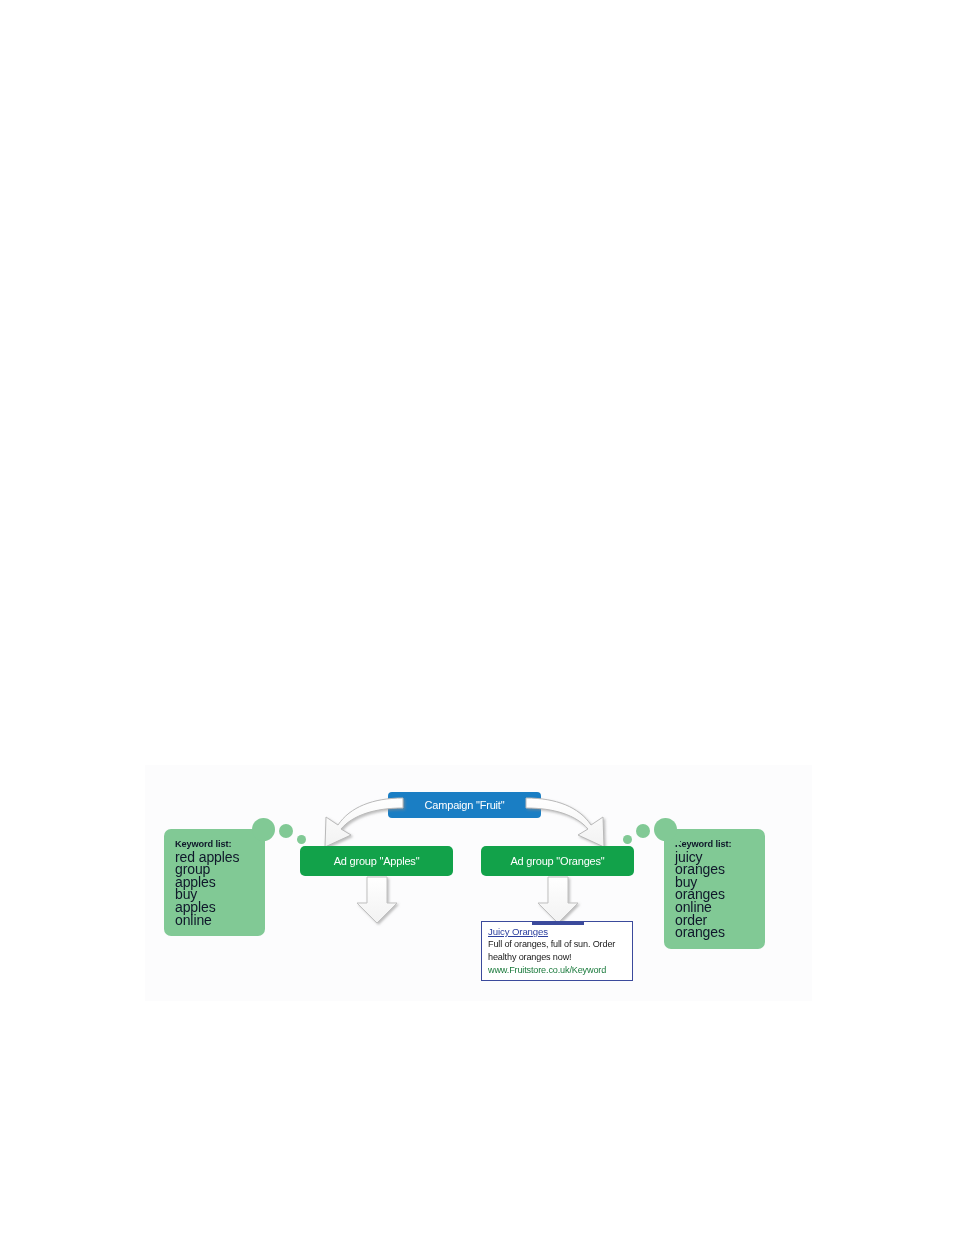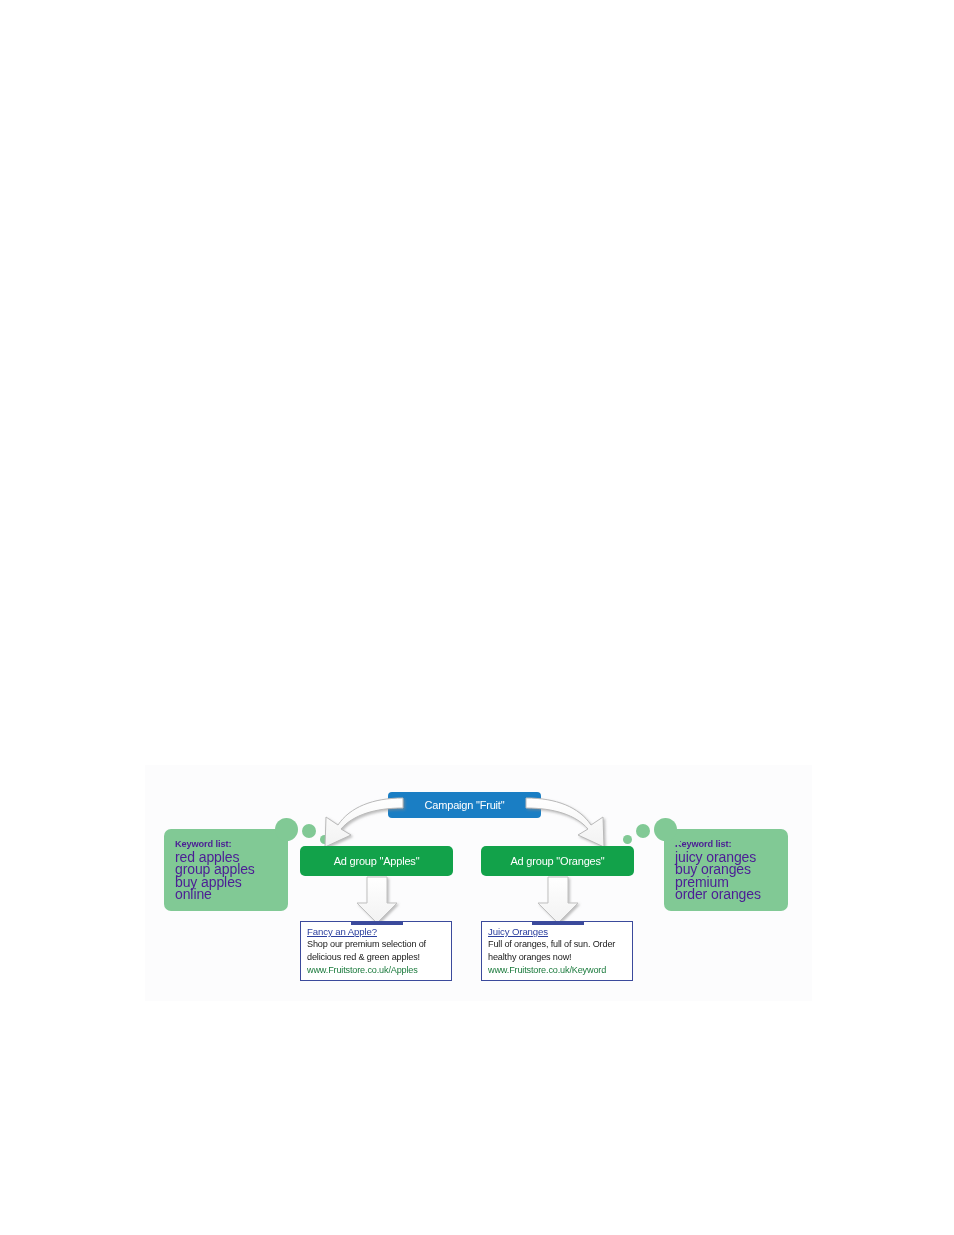--- a/index.html
+++ b/index.html
@@ -5,22 +5,22 @@
   html,body{margin:0;padding:0;background:#ffffff;}
   body{width:954px;height:1235px;position:relative;
        font-family:"Liberation Sans","DejaVu Sans",sans-serif;
        -webkit-font-smoothing:antialiased;overflow:hidden;}
 
   
   #diagram{position:absolute;left:145px;top:765px;width:667px;height:236px;
            background:#fcfcfd;}
 
   
-  .kw{position:absolute;width:124px;background:#81c995;border-radius:7px;
-      color:#4c1d95;padding:9px 25px 10px 11px;box-sizing:border-box;}
+  .kw{position:absolute;width:101px;background:#81c995;border-radius:7px;
+      color:#0f172a;padding:9px 25px 10px 11px;box-sizing:border-box;}
   .kw .kw-title{font-weight:bold;font-size:9.2px;line-height:12.6px;
                 letter-spacing:-0.1px;}
   .kw .kw-line{font-size:14px;line-height:12.6px;letter-spacing:-0.1px;}
   #kw-left{left:19px;top:64px;}
   #kw-right{left:519px;top:64px;}
 
   
   .tail{position:absolute;border-radius:50%;background:#81c995;}
   #kw-left  .t1{width:23px;height:23px;right:-10px;top:-11px;}
   #kw-left  .t2{width:14px;height:14px;right:-28px;top:-5px;}
@@ -85,21 +85,21 @@
     <div class="kw-line">buy apples online</div>
   </div>
 
   <div class="kw" id="kw-right">
     <div class="tail-notch"></div>
     <div class="tail t1"></div>
     <div class="tail t2"></div>
     <div class="tail t3"></div>
     <div class="kw-title">Keyword list:</div>
     <div class="kw-line">juicy oranges</div>
-    <div class="kw-line">buy oranges premium</div>
+    <div class="kw-line">buy oranges online</div>
     <div class="kw-line">order oranges</div>
   </div>
 
   <div id="campaign">Campaign "Fruit"</div>
 
   <svg id="curves" class="arrow-svg" viewBox="0 0 667 236">
     <defs>
       <linearGradient id="ag" x1="0" y1="0" x2="0" y2="1">
         <stop offset="0" stop-color="#ffffff"></stop>
         <stop offset="1" stop-color="#f2f2f2"></stop>
@@ -150,27 +150,20 @@
                L 413 158
                L 393 138
                L 403 138
                Z" fill="url(#ag)" stroke="#c0c0c0" stroke-width="1"></path>
     </g>
   </svg>
 
   <div class="adgroup" id="adgroup-apples">Ad group "Apples"</div>
   <div class="adgroup" id="adgroup-oranges">Ad group "Oranges"</div>
 
-  <div class="adbox" id="ad-apples">
-    <div class="ad-stub"></div>
-    <div class="ad-headline">Fancy an Apple?</div>
-    <div class="ad-body">Shop our premium selection of</div>
-    <div class="ad-body">delicious red &amp; green apples!</div>
-    <div class="ad-url">www.Fruitstore.co.uk/Apples</div>
-  </div>
 
   <div class="adbox" id="ad-oranges">
     <div class="ad-stub"></div>
     <div class="ad-headline">Juicy Oranges</div>
     <div class="ad-body">Full of oranges, full of sun. Order</div>
     <div class="ad-body">healthy oranges now!</div>
     <div class="ad-url">www.Fruitstore.co.uk/Keyword</div>
   </div>
 
 </div>

